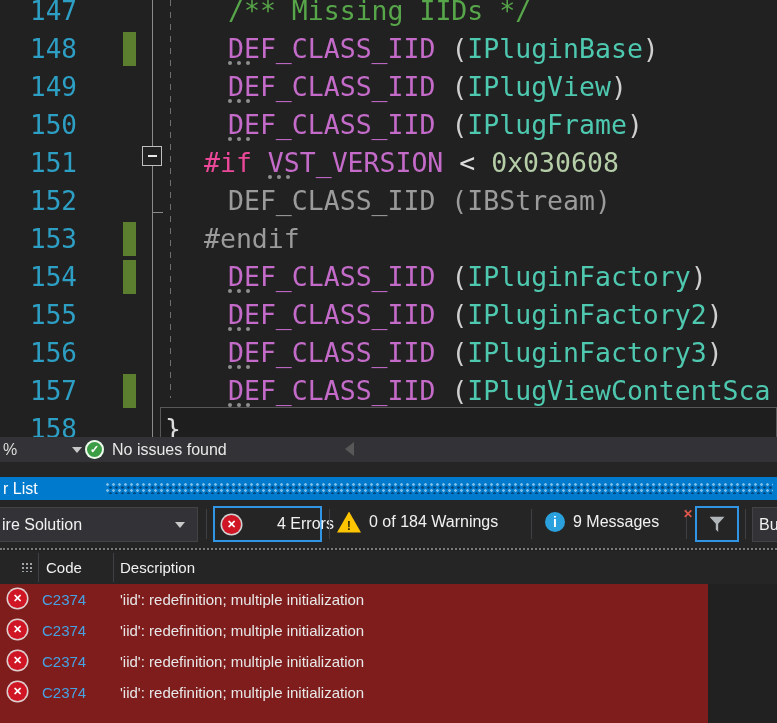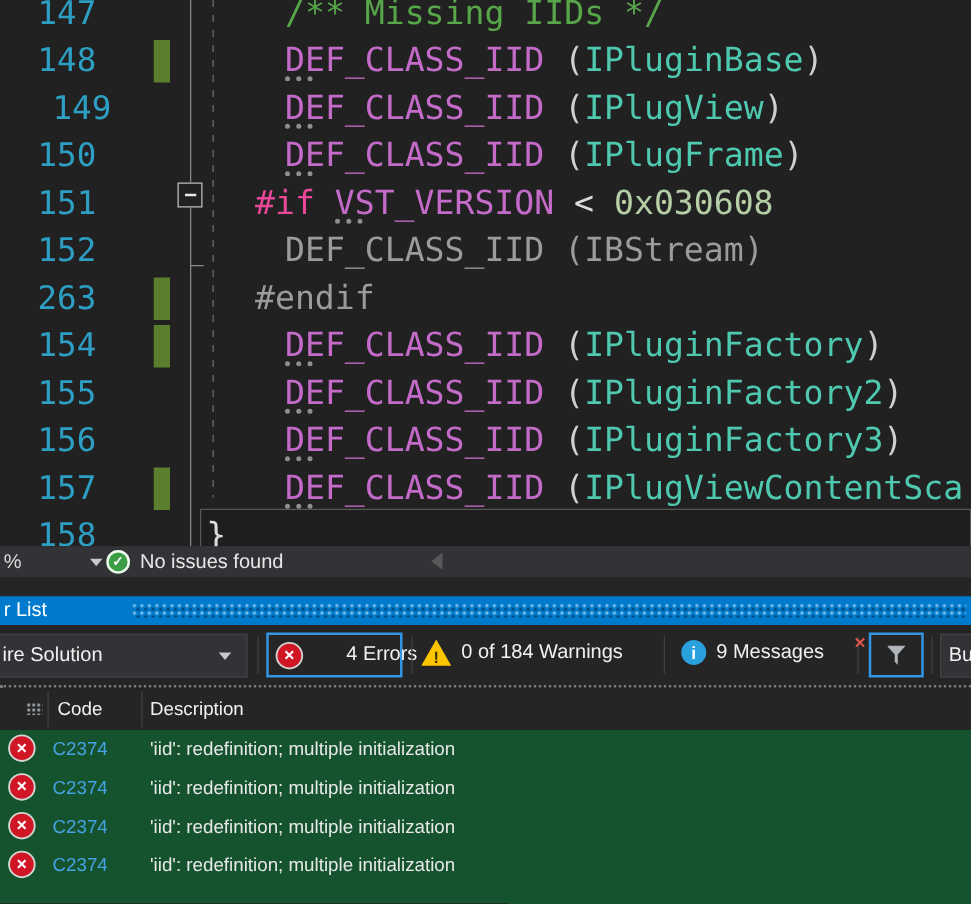--- a/index.html
+++ b/index.html
@@ -77,21 +77,21 @@
   #build-combo{position:absolute;left:752px;top:7px;width:40px;height:33px;background:#333337;border:1px solid #434346;cursor:pointer;}
   #build-combo .lbl{position:absolute;left:6px;top:0;line-height:33px;color:#F1F1F1;}
 
   
   #dotline{position:absolute;left:0;top:548px;width:777px;height:0;border-top:2px dotted #7A7A7A;}
   #grid-header{position:absolute;left:0;top:551px;width:777px;height:33px;background:#252526;font-size:15px;}
   .colsep{position:absolute;top:2px;width:1px;height:29px;background:#3F3F46;}
   .hdr-cell{position:absolute;top:0;line-height:33px;color:#F1F1F1;cursor:pointer;}
   .hdr-icon{position:absolute;left:21px;top:11px;width:13px;height:10px;
         background-image:radial-gradient(#9FA4A9 1px,transparent 1.4px);background-size:4px 4px;}
-  #err-rows{position:absolute;left:0;top:584px;width:777px;height:139px;background:#14532d;font-size:15px;}
+  #err-rows{position:absolute;left:0;top:584px;width:708px;height:139px;background:#7f1d1d;font-size:15px;}
   .erow{position:relative;width:777px;height:31px;cursor:pointer;}
   .erow .eicon{position:absolute;left:8px;top:5px;}
   .ecode{position:absolute;left:42px;top:0;line-height:31px;color:#46A2E2;cursor:pointer;}
   .edesc{position:absolute;left:120px;top:0;line-height:31px;color:#E8E8E8;white-space:nowrap;}
 </style>
 </head>
 <body>
 
 <div id="app">
 
@@ -105,40 +105,40 @@
           <div class="lnum" style="color: rgb(46, 159, 196);">147</div>
           <div class="code" style="left: 228px;"><span style="color: rgb(87, 166, 74);">/** Missing IIDs */</span></div>
         </div>
         <div class="ed-row" style="top: 30px;">
           <div class="lnum" style="color: rgb(46, 159, 196);">148</div>
           <div class="chbar" style="background: rgb(91, 126, 47);"></div>
           <div class="code" style="left: 228px;"><span style="color: rgb(196, 107, 201);">DEF_CLASS_IID</span><span style="color: rgb(207, 207, 207);"> (</span><span style="color: rgb(78, 201, 176);">IPluginBase</span><span style="color: rgb(207, 207, 207);">)</span></div>
           <div class="sugg" style="left: 228px;"></div>
         </div>
         <div class="ed-row" style="top: 68px;">
-          <div class="lnum" style="color: rgb(46, 159, 196); padding-left: 12px;">149</div>
+          <div class="lnum" style="color: rgb(46, 159, 196);">149</div>
           <div class="code" style="left: 228px;"><span style="color: rgb(196, 107, 201);">DEF_CLASS_IID</span><span style="color: rgb(207, 207, 207);"> (</span><span style="color: rgb(78, 201, 176);">IPlugView</span><span style="color: rgb(207, 207, 207);">)</span></div>
           <div class="sugg" style="left: 228px;"></div>
         </div>
         <div class="ed-row" style="top: 106px;">
           <div class="lnum" style="color: rgb(46, 159, 196);">150</div>
           <div class="code" style="left: 228px;"><span style="color: rgb(196, 107, 201);">DEF_CLASS_IID</span><span style="color: rgb(207, 207, 207);"> (</span><span style="color: rgb(78, 201, 176);">IPlugFrame</span><span style="color: rgb(207, 207, 207);">)</span></div>
           <div class="sugg" style="left: 228px;"></div>
         </div>
         <div class="ed-row" style="top: 144px;">
           <div class="lnum" style="color: rgb(46, 159, 196);">151</div>
           <div class="code" style="left: 204px;"><span style="color: #ec4899;">#if </span><span style="color: rgb(196, 107, 201);">VST_VERSION</span><span style="color: rgb(220, 220, 220);"> &lt; </span><span style="color: rgb(181, 206, 168);">0x030608</span></div>
           <div class="sugg" style="left: 268px;"></div>
         </div>
         <div class="ed-row" style="top: 182px;">
           <div class="lnum" style="color: rgb(46, 159, 196);">152</div>
           <div class="code" style="left: 228px;"><span style="color: rgb(155, 155, 155);">DEF_CLASS_IID (IBStream)</span></div>
         </div>
         <div class="ed-row" style="top: 220px;">
-          <div class="lnum" style="color: rgb(46, 159, 196);">263</div>
+          <div class="lnum" style="color: rgb(46, 159, 196);">153</div>
           <div class="chbar" style="background: rgb(91, 126, 47);"></div>
           <div class="code" style="left: 204px;"><span style="color: rgb(155, 155, 155);">#endif</span></div>
         </div>
         <div class="ed-row" style="top: 258px;">
           <div class="lnum" style="color: rgb(46, 159, 196);">154</div>
           <div class="chbar" style="background: rgb(91, 126, 47);"></div>
           <div class="code" style="left: 228px;"><span style="color: rgb(196, 107, 201);">DEF_CLASS_IID</span><span style="color: rgb(207, 207, 207);"> (</span><span style="color: rgb(78, 201, 176);">IPluginFactory</span><span style="color: rgb(207, 207, 207);">)</span></div>
           <div class="sugg" style="left: 228px;"></div>
         </div>
         <div class="ed-row" style="top: 296px;">

